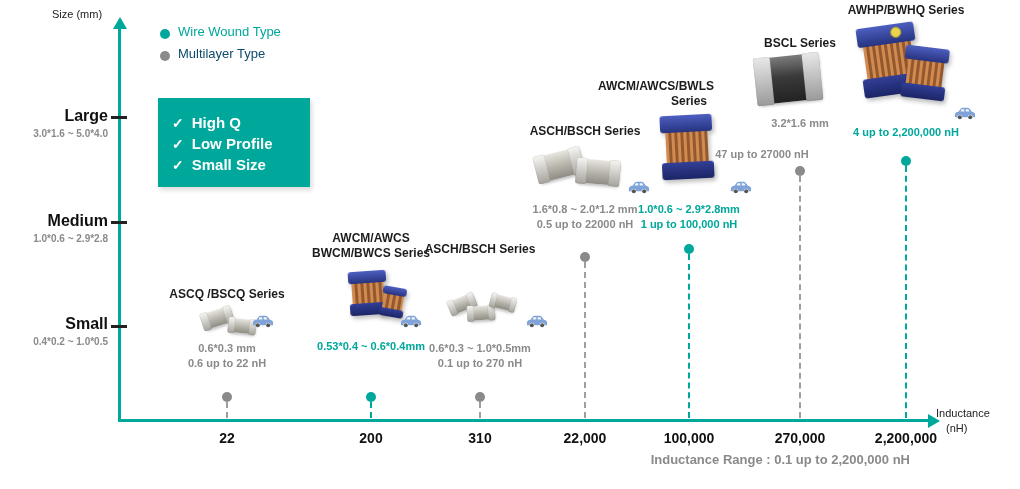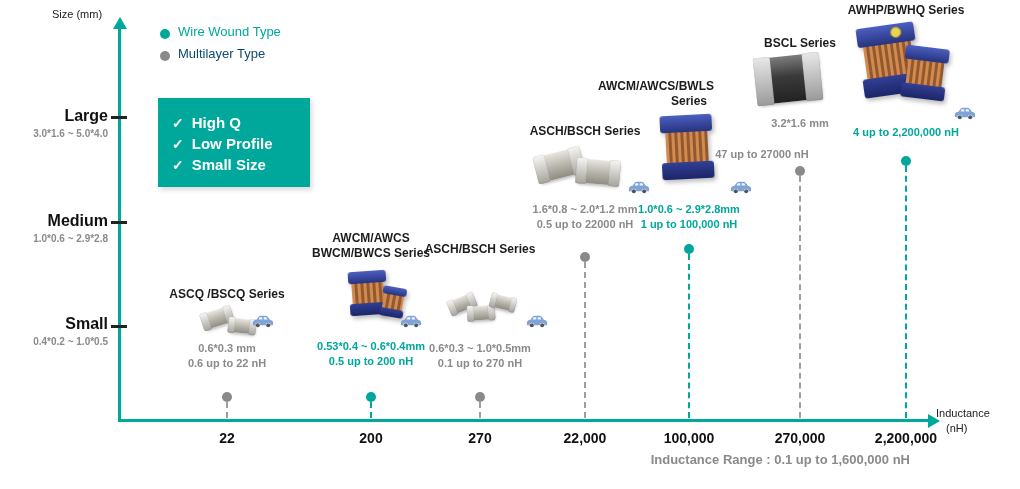--- a/index.html
+++ b/index.html
@@ -123,21 +123,21 @@
   <div class="ytick-label" style="top:212px;">Medium</div>
   <div class="ytick-range" style="top:233px;">1.0*0.6 ~ 2.9*2.8</div>
   <div class="tickmark" style="top:221px;"></div>
 
   <div class="ytick-label" style="top:315px;">Small</div>
   <div class="ytick-range" style="top:336px;">0.4*0.2 ~ 1.0*0.5</div>
   <div class="tickmark" style="top:325px;"></div>
 
   <div class="xlab" style="left:182px;">22</div>
   <div class="xlab" style="left:326px;">200</div>
-  <div class="xlab" style="left:435px;">270</div>
+  <div class="xlab" style="left:435px;">310</div>
   <div class="xlab" style="left:540px;">22,000</div>
   <div class="xlab" style="left:644px;">100,000</div>
   <div class="xlab" style="left:755px;">270,000</div>
   <div class="xlab" style="left:861px;">2,200,000</div>
 
   <div class="dash" style="left:226px;top:402px;height:16px;"></div>
   <div class="dash teal-d" style="left:370px;top:402px;height:16px;"></div>
   <div class="dash" style="left:479px;top:402px;height:16px;"></div>
   <div class="dash" style="left:584px;top:262px;height:156px;"></div>
   <div class="dash teal-d" style="left:688px;top:254px;height:164px;"></div>
@@ -176,21 +176,20 @@
     <div class="ww-coil"></div>
     <div class="ww-bot"></div>
   </div>
   <svg class="car" style="left:398px;top:314px;" viewBox="0 0 36 20" width="26" height="15">
     <path d="M4 12 Q4 8 9 7.5 L12 3.5 Q13 2 15.5 2 L21 2 Q23.5 2 24.8 3.8 L27.5 7.5 Q32 8.2 32 12 L32 14 Q32 15.2 30.8 15.2 L28.6 15.2 A3.4 3.4 0 0 0 21.8 15.2 L14.2 15.2 A3.4 3.4 0 0 0 7.4 15.2 L5.2 15.2 Q4 15.2 4 14 Z" fill="#7da3d8"></path>
     <path d="M13.2 4 L12 7.2 L17 7.2 L17 4 Z M19 4 L19 7.2 L24 7.2 L22.8 4 Z" fill="#ffffff" opacity="0.9"></path>
     <circle cx="10.8" cy="15.2" r="2.8" fill="#555"></circle>
       <circle cx="25.2" cy="15.2" r="2.8" fill="#555"></circle>
   </svg>
   <div class="s-size teal-t2" style="left:296px;top:339px;width:150px;">0.53*0.4 ~ 0.6*0.4mm</div>
-  <div class="s-range teal-t2" style="left:296px;top:354px;width:150px;">0.5 up to 200 nH</div>
 
   <div class="s-title" style="left:410px;top:242px;width:140px;">ASCH/BSCH Series</div>
   <div class="chip" style="left:449px;top:297px;width:26px;height:14px;transform:rotate(-22deg);"></div>
   <div class="chip" style="left:468px;top:306px;width:26px;height:14px;transform:rotate(-4deg);"></div>
   <div class="chip" style="left:491px;top:296px;width:24px;height:13px;transform:rotate(14deg);"></div>
   <svg class="car" style="left:524px;top:314px;" viewBox="0 0 36 20" width="26" height="15">
     <path d="M4 12 Q4 8 9 7.5 L12 3.5 Q13 2 15.5 2 L21 2 Q23.5 2 24.8 3.8 L27.5 7.5 Q32 8.2 32 12 L32 14 Q32 15.2 30.8 15.2 L28.6 15.2 A3.4 3.4 0 0 0 21.8 15.2 L14.2 15.2 A3.4 3.4 0 0 0 7.4 15.2 L5.2 15.2 Q4 15.2 4 14 Z" fill="#7da3d8"></path>
     <path d="M13.2 4 L12 7.2 L17 7.2 L17 4 Z M19 4 L19 7.2 L24 7.2 L22.8 4 Z" fill="#ffffff" opacity="0.9"></path>
     <circle cx="10.8" cy="15.2" r="2.8" fill="#555"></circle>
       <circle cx="25.2" cy="15.2" r="2.8" fill="#555"></circle>
@@ -244,15 +243,15 @@
     <div class="ww-bot"></div>
   </div>
   <div class="s-range teal-t2" style="left:826px;top:125px;width:160px;">4 up to 2,200,000 nH</div>
   <svg class="car" style="left:952px;top:106px;" viewBox="0 0 36 20" width="26" height="15">
     <path d="M4 12 Q4 8 9 7.5 L12 3.5 Q13 2 15.5 2 L21 2 Q23.5 2 24.8 3.8 L27.5 7.5 Q32 8.2 32 12 L32 14 Q32 15.2 30.8 15.2 L28.6 15.2 A3.4 3.4 0 0 0 21.8 15.2 L14.2 15.2 A3.4 3.4 0 0 0 7.4 15.2 L5.2 15.2 Q4 15.2 4 14 Z" fill="#7da3d8"></path>
     <path d="M13.2 4 L12 7.2 L17 7.2 L17 4 Z M19 4 L19 7.2 L24 7.2 L22.8 4 Z" fill="#ffffff" opacity="0.9"></path>
     <circle cx="10.8" cy="15.2" r="2.8" fill="#555"></circle>
       <circle cx="25.2" cy="15.2" r="2.8" fill="#555"></circle>
   </svg>
 
-  <div class="footer-note">Inductance Range : 0.1 up to  1,600,000 nH</div>
+  <div class="footer-note">Inductance Range : 0.1 up to  2,200,000 nH</div>
 
 </div>
 
 </body></html>

